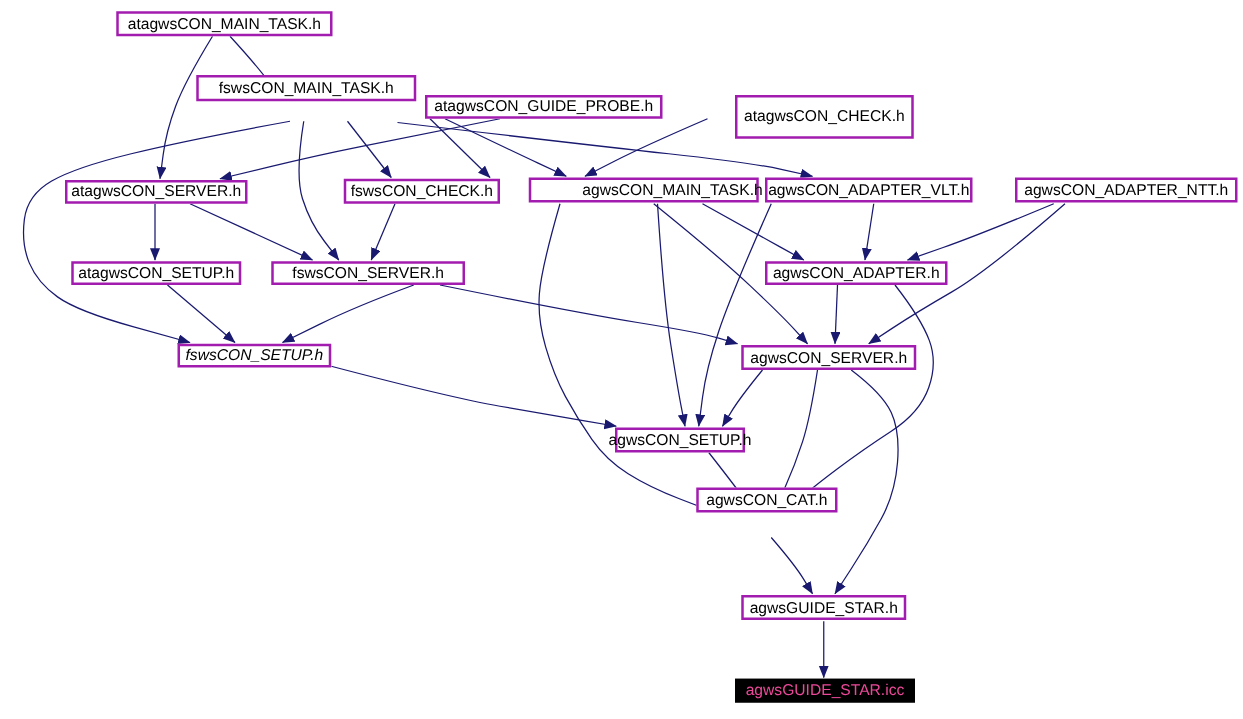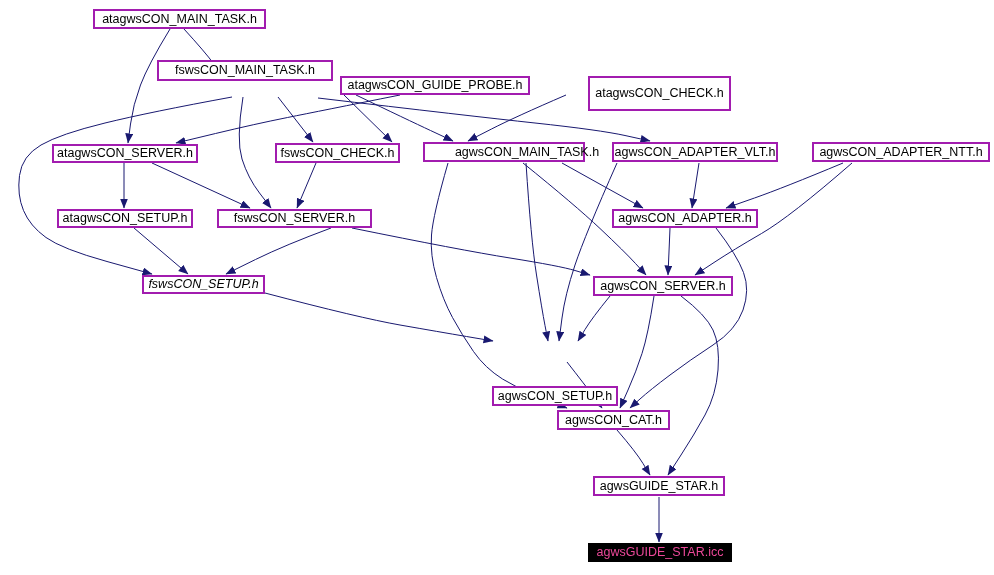--- a/index.html
+++ b/index.html
@@ -83,21 +83,21 @@
       </div>
       <div class="node" style="left: 552px; top: 76px; width: 143px; height: 35px; margin-left: 36px;">
         <span>atagwsCON_CHECK.h</span>
       </div>
       <div class="node" style="left: 52px; top: 144px; width: 146px; height: 19px;">
         <span>atagwsCON_SERVER.h</span>
       </div>
       <div class="node" style="left: 275px; top: 143px; width: 125px; height: 20px;">
         <span>fswsCON_CHECK.h</span>
       </div>
-      <div class="node" style="left: 423px; top: 142px; width: 162px; height: 20px; padding-left: 46px;">
+      <div class="node" style="left: 423px; top: 142px; width: 184px; height: 20px; padding-left: 46px;">
         <span>agwsCON_MAIN_TASK.h</span>
       </div>
       <div class="node" style="left: 612px; top: 142px; width: 166px; height: 20px;">
         <span>agwsCON_ADAPTER_VLT.h</span>
       </div>
       <div class="node" style="left: 812px; top: 142px; width: 178px; height: 20px;">
         <span>agwsCON_ADAPTER_NTT.h</span>
       </div>
       <div class="node" style="left: 57px; top: 209px; width: 136px; height: 19px;">
         <span>atagwsCON_SETUP.h</span>
@@ -107,24 +107,24 @@
       </div>
       <div class="node" style="left: 612px; top: 209px; width: 146px; height: 19px;">
         <span>agwsCON_ADAPTER.h</span>
       </div>
       <div class="node" style="left: 142px; top: 275px; width: 123px; height: 19px; font-style: italic;">
         <span>fswsCON_SETUP.h</span>
       </div>
       <div class="node" style="left: 593px; top: 276px; width: 140px; height: 20px;">
         <span>agwsCON_SERVER.h</span>
       </div>
-      <div class="node" style="left: 492px; top: 342px; width: 126px; height: 20px; margin-top: 44px;">
+      <div class="node" style="left: 492px; top: 342px; width: 104px; height: 20px;">
         <span>agwsCON_SETUP.h</span>
       </div>
-      <div class="node" style="left: 557px; top: 410px; width: 113px; height: 20px;">
+      <div class="node" style="left: 557px; top: 390px; width: 113px; height: 20px;">
         <span>agwsCON_CAT.h</span>
       </div>
       <div class="node" style="left: 593px; top: 476px; width: 132px; height: 20px;">
         <span>agwsGUIDE_STAR.h</span>
       </div>
       <div class="node highlight" style="left: 588px; top: 543px; width: 144px; height: 19px;">
         <span>agwsGUIDE_STAR.icc</span>
       </div>
     </div>
 </div>

